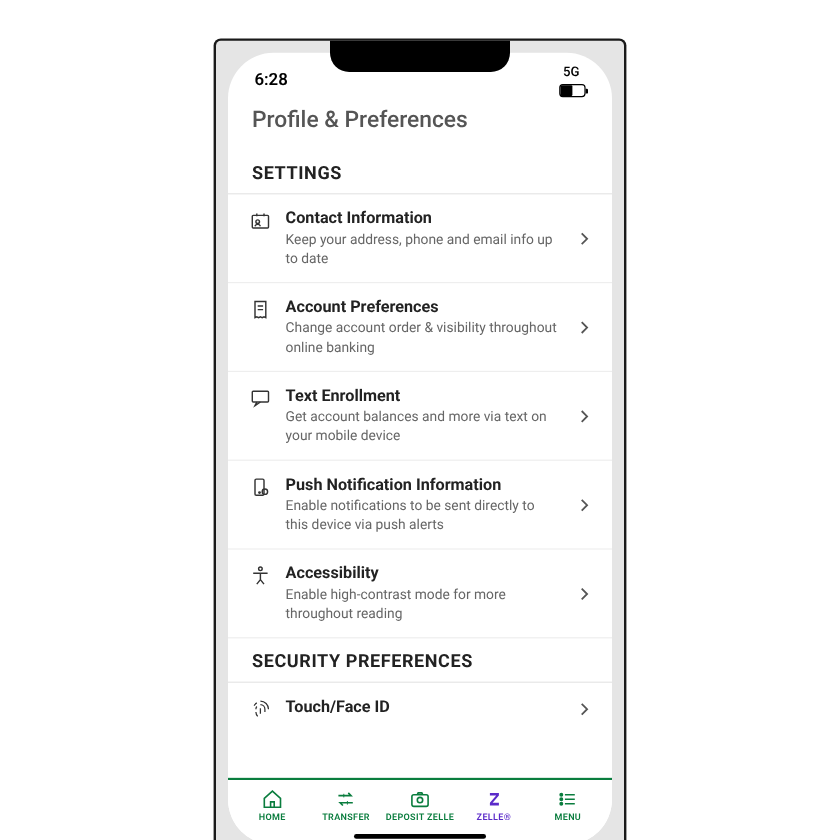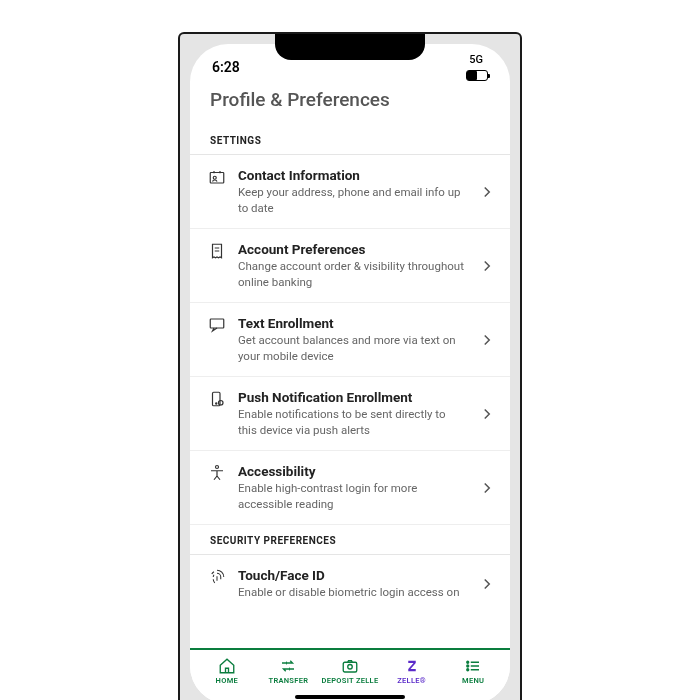--- a/index.html
+++ b/index.html
@@ -92,21 +92,21 @@
     font-size: 19px;
     font-weight: 500;
     color: #555;
   }
   .content {
     flex: 1;
     overflow-y: hidden;
     padding: 0 0 0 0;
   }
   .section-title {
-    font-size: 10px;
+    font-size: 15px;
     font-weight: 700;
     letter-spacing: 0.5px;
     color: #222;
     padding: 10px 20px 8px 20px;
     border-bottom: 1px solid #e5e5e5;
   }
   .row {
     display: flex;
     align-items: flex-start;
     padding: 12px 14px 12px 18px;
@@ -257,56 +257,55 @@
           </svg>
       </div>
 
       <div class="row">
         <svg class="row-icon" viewBox="0 0 24 24" fill="none" stroke="currentColor" stroke-width="1.6">
           <rect x="6" y="3" width="10" height="18" rx="1.5"></rect>
             <circle cx="11" cy="18" r="0.8" fill="currentColor"></circle>
             <circle cx="17" cy="17" r="3"></circle>
         </svg>
         <div class="row-body">
-          <div class="row-title">Push Notification Enrollment</div>
+          <div class="row-title">Push Notification Information</div>
           <div class="row-desc">Enable notifications to be sent directly to this device via push alerts</div>
         </div>
         <svg class="chevron" viewBox="0 0 24 24" fill="none" stroke="currentColor" stroke-width="2">
             <path d="M9 6l6 6-6 6"></path>
           </svg>
       </div>
 
       <div class="row">
         <svg class="row-icon" viewBox="0 0 24 24" fill="none" stroke="currentColor" stroke-width="1.6">
           <circle cx="12" cy="4" r="2"></circle>
             <path d="M4 9h16M12 9v7m0 0l-4 5m4-5l4 5"></path>
         </svg>
         <div class="row-body">
           <div class="row-title">Accessibility</div>
-          <div class="row-desc">Enable high-contrast login for more accessible reading</div>
+          <div class="row-desc">Enable high-contrast mode for more throughout reading</div>
         </div>
         <svg class="chevron" viewBox="0 0 24 24" fill="none" stroke="currentColor" stroke-width="2">
             <path d="M9 6l6 6-6 6"></path>
           </svg>
       </div>
 
       <div class="section-title">SECURITY PREFERENCES</div>
 
       <div class="row" style="border-bottom:none;">
         <svg class="row-icon" viewBox="0 0 24 24" fill="none" stroke="currentColor" stroke-width="1.4">
           <path d="M12 3a9 9 0 0 1 9 9"></path>
             <path d="M5 8a9 9 0 0 1 3-3"></path>
             <path d="M12 7a5 5 0 0 1 5 5v3"></path>
             <path d="M7 12a5 5 0 0 1 1-3"></path>
             <path d="M12 11v6"></path>
             <path d="M9 20a8 8 0 0 1-2-5"></path>
         </svg>
         <div class="row-body">
           <div class="row-title">Touch/Face ID</div>
-          <div class="row-desc">Enable or disable biometric login access on</div>
         </div>
         <svg class="chevron" viewBox="0 0 24 24" fill="none" stroke="currentColor" stroke-width="2">
             <path d="M9 6l6 6-6 6"></path>
           </svg>
       </div>
 
     </div>
 
     <div class="fade"></div>
 

